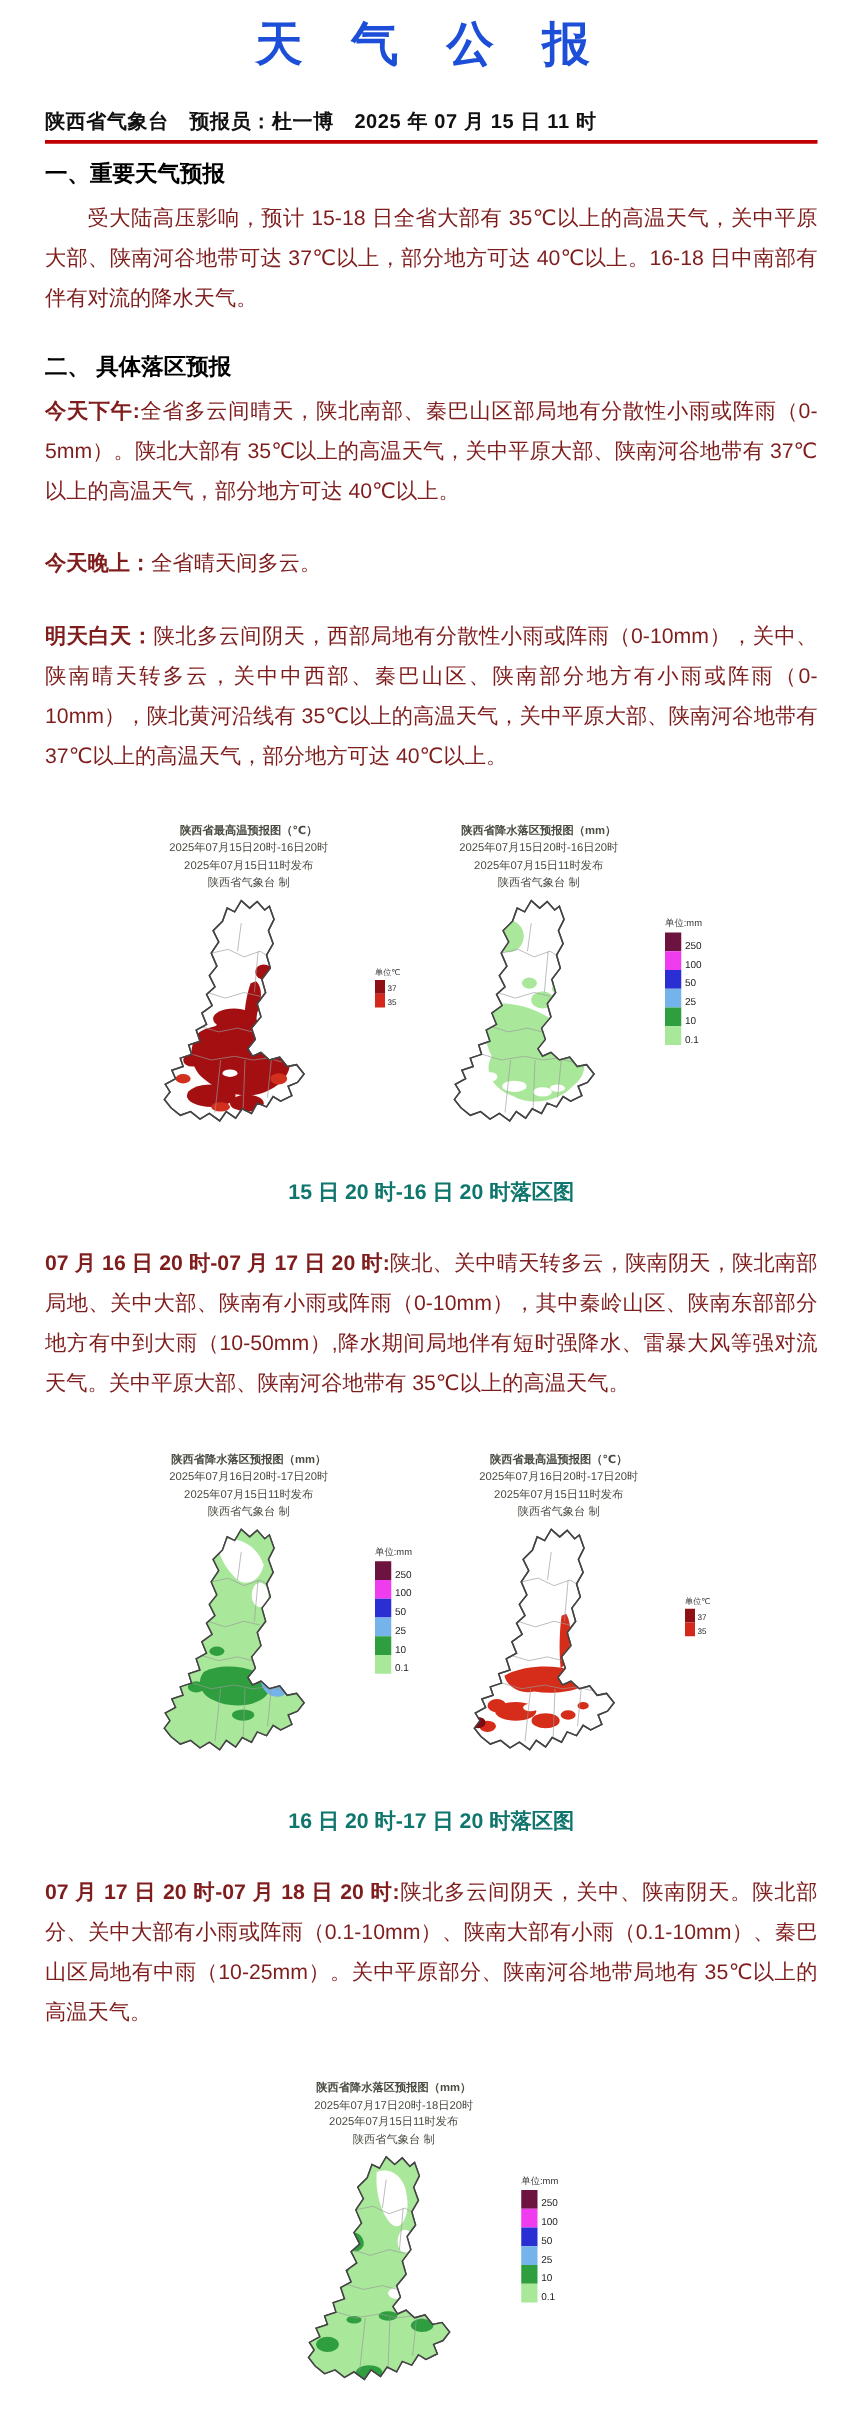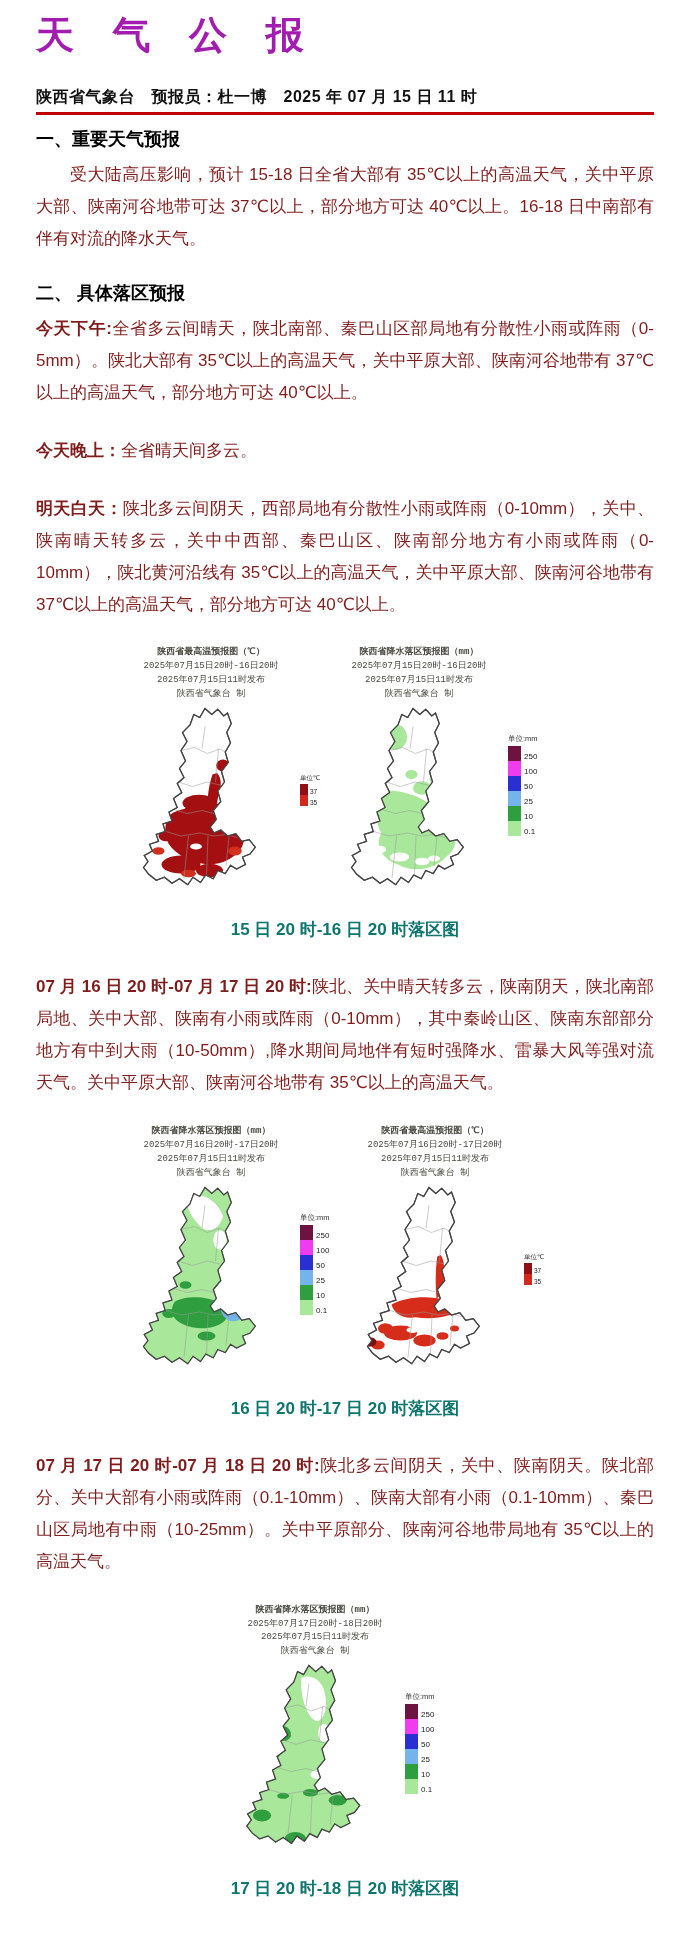--- a/index.html
+++ b/index.html
@@ -2,39 +2,39 @@
 <html><head>
 <meta charset="utf-8">
 <style>
   html,body{margin:0;padding:0;background:#ffffff;}
   .page{
     width:690px; min-height:1941px; margin:0 auto; background:#fff;
     font-family:"Liberation Sans","DejaVu Sans",sans-serif; color:#1c1c1c;
     padding:6px 36px 10px 36px; box-sizing:border-box;
   }
   h1.doc-title{
-    margin:4px 0 26px 0; color:#a21caf;
+    margin:4px 0 26px 0; text-align:center; color:#1d4ed8;
     font-size:38px; font-weight:bold; letter-spacing:14px;
   }
   .meta-line{
     margin:0; text-align:left; font-weight:bold; font-size:16px; color:#111;
     letter-spacing:.5px;
   }
   .red-rule{height:3px; background:#c00000; margin:4px 0 12px 0;}
   h2.sec{font-size:18px; font-weight:bold; margin:10px 0 8px 0; color:#000000;}
   p.body{
     font-size:17px; line-height:1.88; margin:0 0 26px 0; text-align:justify; color:#7f1d1d;
   }
   p.body.indent{text-indent:2em;}
   p.body b{font-weight:bold;}
   .map-row{
     display:flex; justify-content:center; align-items:flex-start;
     gap:14px; margin:6px 0 2px 0;
   }
-  .mapfig{margin:0; text-align:center;font-family:Liberation Mono, monospace;}
+  .mapfig{margin:12px; text-align:center;}
   .maphdr{font-size:9px; line-height:1.55; color:#4a4a42; white-space:nowrap;}
   .maphdr .t{font-weight:bold;}
   .map-svg{display:block; margin:2px auto 0 auto;}
   .caption{
     text-align:center; font-weight:bold; font-size:17px; color:#0f766e;
     margin:4px 0 30px 0;
   }
   
   .plegend{width:46px; flex:0 0 auto;}
   .plegend .unit{font-size:7.5px; color:#333; margin-bottom:2px; white-space:nowrap;}

